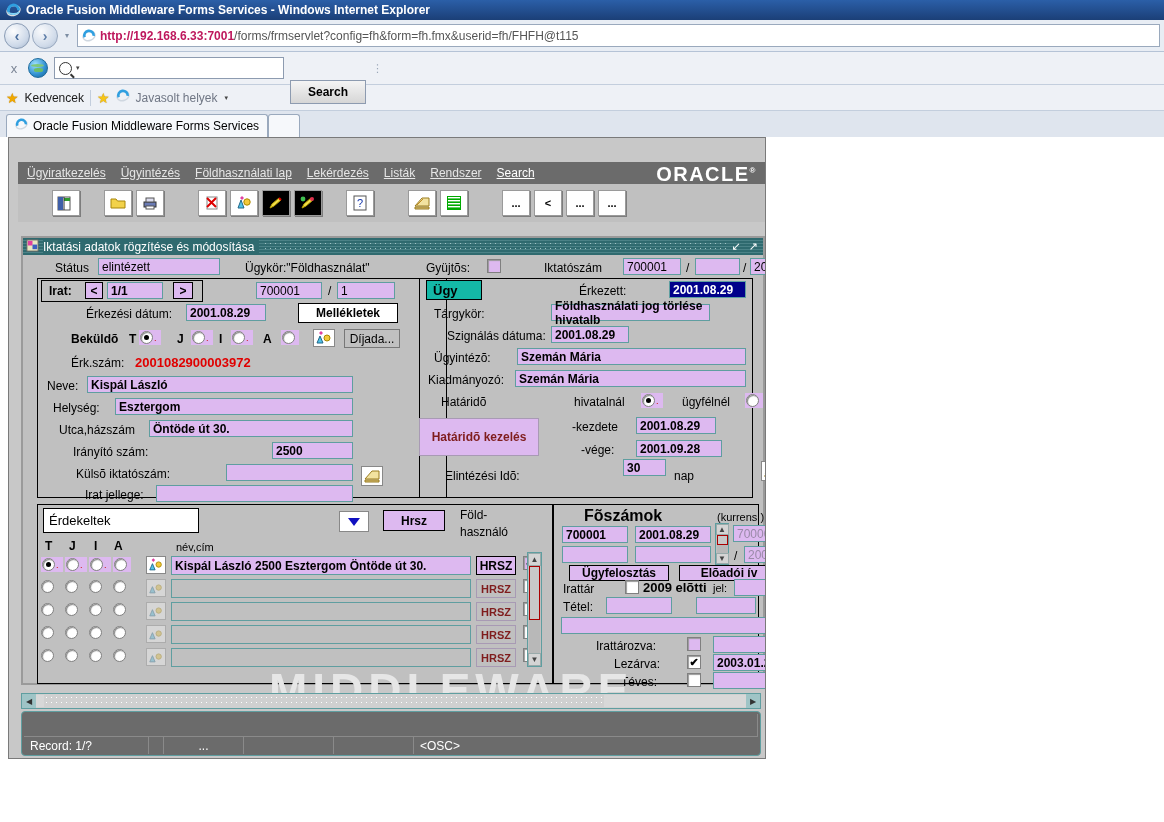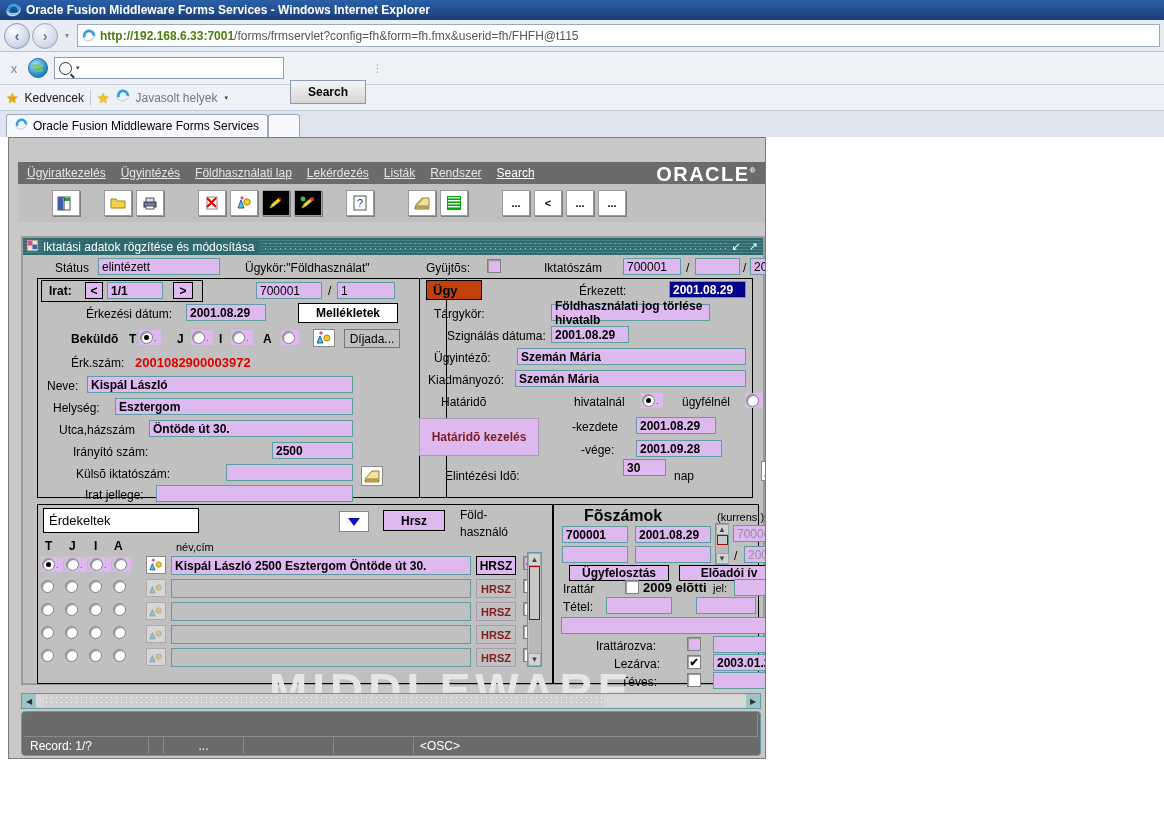--- a/index.html
+++ b/index.html
@@ -29,21 +29,21 @@
     color:#4a6d9c;font-size:14px;font-weight:bold;margin-right:2px;
   }
   .navbtn.dim{opacity:.85}
   .dropcaret{width:14px;text-align:center;color:#7d8ea3;font-size:8px;}
   .urlbox{
     flex:1;height:21px;background:#fff;border:1px solid #9aa9bd;
     display:flex;align-items:center;padding:0 4px;margin-left:3px;
     font-size:12px;color:#333;
   }
   .urlbox .favicon{width:14px;height:14px;margin-right:4px;flex:none}
-  .urlbox .u-host{color:#4d7c0f;font-weight:bold}
+  .urlbox .u-host{color:#be185d;font-weight:bold}
   .urlbox .u-rest{color:#555}
   .ie-searchbar{
     height:32px;background:#eef1f6;display:flex;align-items:center;
     padding:0 6px;border-bottom:1px solid #c3cedd;gap:6px;
   }
   .closex{width:16px;text-align:center;color:#7b8595;font-size:13px}
   .globe{width:18px;height:18px;border-radius:50%;
     background:radial-gradient(circle at 35% 30%,#9fe0ff,#2f8fd0 60%,#17618f);
     border:1px solid #1d6a9c;position:relative;overflow:hidden;}
   .globe:before{content:"";position:absolute;left:2px;top:5px;width:13px;height:3px;
@@ -143,21 +143,21 @@
   .btn{
     background:#ddb9f0;border:1px solid #000;height:19px;
     display:flex;align-items:center;justify-content:center;font-size:12px;font-weight:bold;
     box-sizing:border-box;
   }
   .btn.white{background:#fff}
   .btn.dim{color:#7f1d1d;border-color:#a89ab4;font-weight:bold}
   .btn.plain{border:1px solid #777;background:#c0c0c0;font-weight:normal}
   .grp{border:1px solid #000;box-sizing:border-box}
   .tagbox{
-    background:#c2410c;border:1px solid #000;height:20px;display:flex;align-items:center;
+    background:#14b8a6;border:1px solid #000;height:20px;display:flex;align-items:center;
     padding:0 6px;font-size:13px;font-weight:bold;box-sizing:border-box;
   }
   .radio{
     width:13px;height:13px;border-radius:50%;background:#fff;
     border:1px solid #808080;box-shadow:inset 1px 1px 1px #888;
     display:flex;align-items:center;justify-content:center;box-sizing:border-box;
   }
   .radio.on:after{content:"";width:5px;height:5px;border-radius:50%;background:#000}
   .radio-wrap{background:#ddb9f0;padding:1px 4px 1px 1px;display:flex;align-items:center;gap:1px}
   .radio-wrap .dot{font-size:9px;color:#c00}

